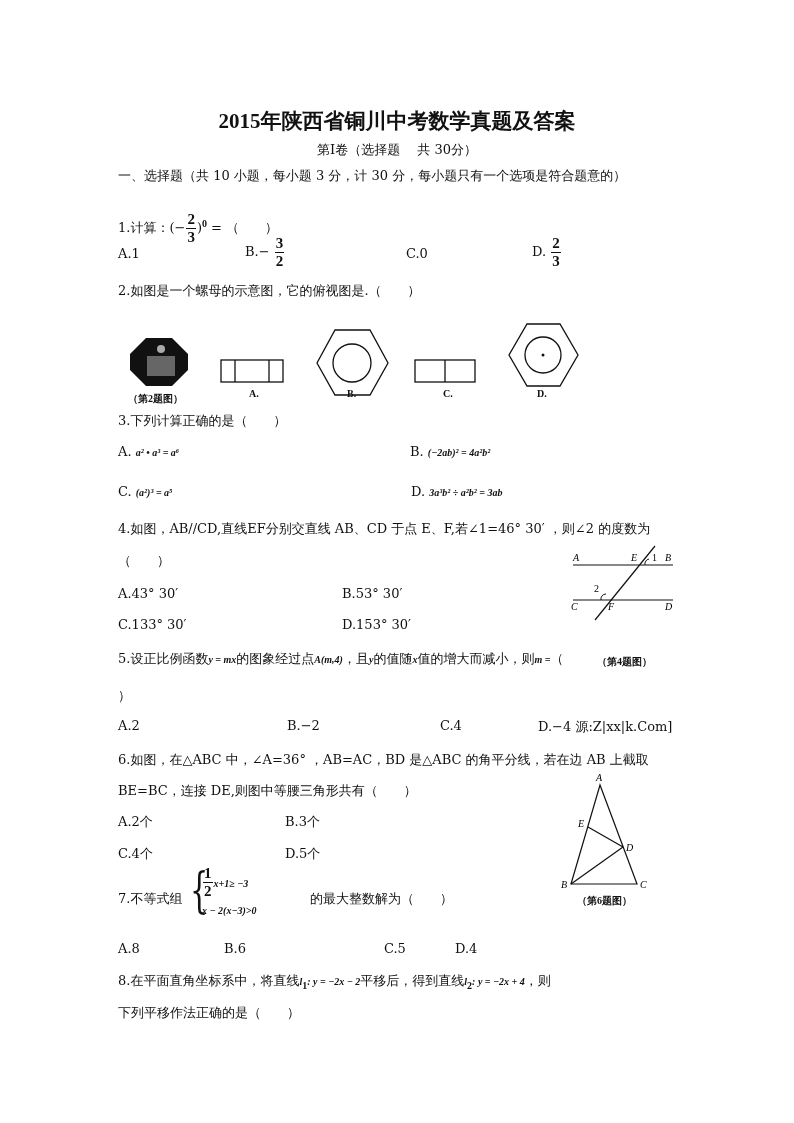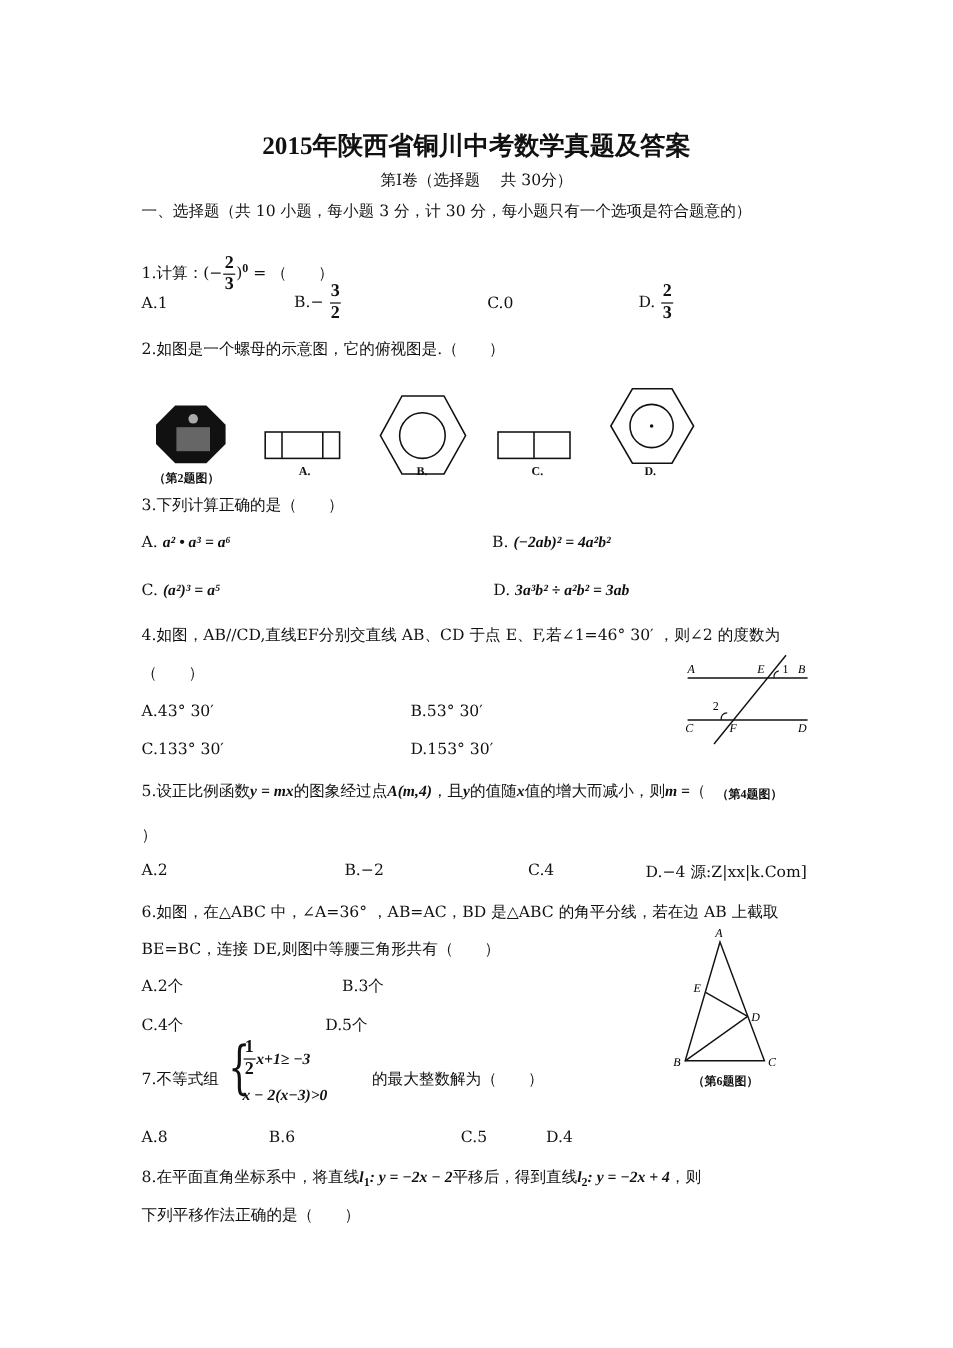--- a/index.html
+++ b/index.html
@@ -2,21 +2,21 @@
 <html><head>
 <meta charset="utf-8">
 <style>
   html, body { margin:0; padding:0; background:#ffffff; }
   body { width:794px; height:1123px; position:relative; overflow:hidden;
          font-family:"DejaVu Serif", "Liberation Serif", serif; color:#111; }
   .abs { position:absolute; white-space:nowrap; }
   .title { font-family:"Liberation Serif","DejaVu Serif",serif; font-size:21px; font-weight:bold; left:0; width:794px; text-align:center; top:107px; }
   .sub { font-size:13px; left:0; width:794px; text-align:center; top:141px; }
   .t { font-size:13px; }
-  .m { font-family:"Liberation Serif","DejaVu Serif",serif; font-weight:bold; font-style:italic; font-size:13px; }
+  .m { font-family:"Liberation Serif","DejaVu Serif",serif; font-weight:bold; font-style:italic; font-size:10px; }
   .frac { display:inline-flex; flex-direction:column; align-items:center; vertical-align:middle; line-height:1; margin:0 1px; }
   .frac .num { border-bottom:1.3px solid #111; padding:0 1px 1px; font-family:"Liberation Serif",serif; font-weight:bold; font-size:15px; }
   .frac .den { padding-top:1px; font-family:"Liberation Serif",serif; font-weight:bold; font-size:15px; }
   sup { font-size:10px; font-family:"Liberation Serif",serif; font-weight:bold; }
   sub { font-size:10px; font-family:"Liberation Serif",serif; font-weight:bold; }
   .cap { font-family:"Liberation Serif",serif; font-size:10px; font-weight:bold; }
   .brace { font-family:"DejaVu Serif",serif; font-size:48px; line-height:1; transform:scaleX(0.6); display:inline-block; }
 </style>
 </head>
 <body>
@@ -101,21 +101,21 @@
 <div class="abs t" style="left:118px;top:718px;">A.2</div>
 <div class="abs t" style="left:287px;top:718px;">B.−2</div>
 <div class="abs t" style="left:420px;top:718px;margin-left:20px;">C.4</div>
 <div class="abs t" style="left:538px;top:718px;">D.−4 源:Z|xx|k.Com]</div>
 
 <div class="abs t" style="left:118px;top:751px;">6.如图，在△ABC 中，∠A=36° ，AB=AC，BD 是△ABC 的角平分线，若在边 AB 上截取</div>
 <div class="abs t" style="left:118px;top:782px;">BE=BC，连接 DE,则图中等腰三角形共有（　　）</div>
 <div class="abs t" style="left:118px;top:813px;">A.2个</div>
 <div class="abs t" style="left:285px;top:813px;">B.3个</div>
 <div class="abs t" style="left:118px;top:845px;">C.4个</div>
-<div class="abs t" style="left:271px;top:845px;">D.5个</div>
+<div class="abs t" style="left:285px;top:845px;">D.5个</div>
 <svg class="abs" style="left:555px;top:770px;" width="120" height="120">
   <polygon points="45,15 16,114 82,114" fill="none" stroke="#111" stroke-width="1.2"></polygon>
   <line x1="16" y1="114" x2="68" y2="77" stroke="#111" stroke-width="1.2"></line>
   <line x1="33" y1="57" x2="68" y2="77" stroke="#111" stroke-width="1.2"></line>
   <text x="41" y="11" font-size="10" font-style="italic" font-family="Liberation Serif">A</text>
   <text x="23" y="57" font-size="10" font-style="italic" font-family="Liberation Serif">E</text>
   <text x="71" y="81" font-size="10" font-style="italic" font-family="Liberation Serif">D</text>
   <text x="6" y="118" font-size="10" font-style="italic" font-family="Liberation Serif">B</text>
   <text x="85" y="118" font-size="10" font-style="italic" font-family="Liberation Serif">C</text>
 </svg>

